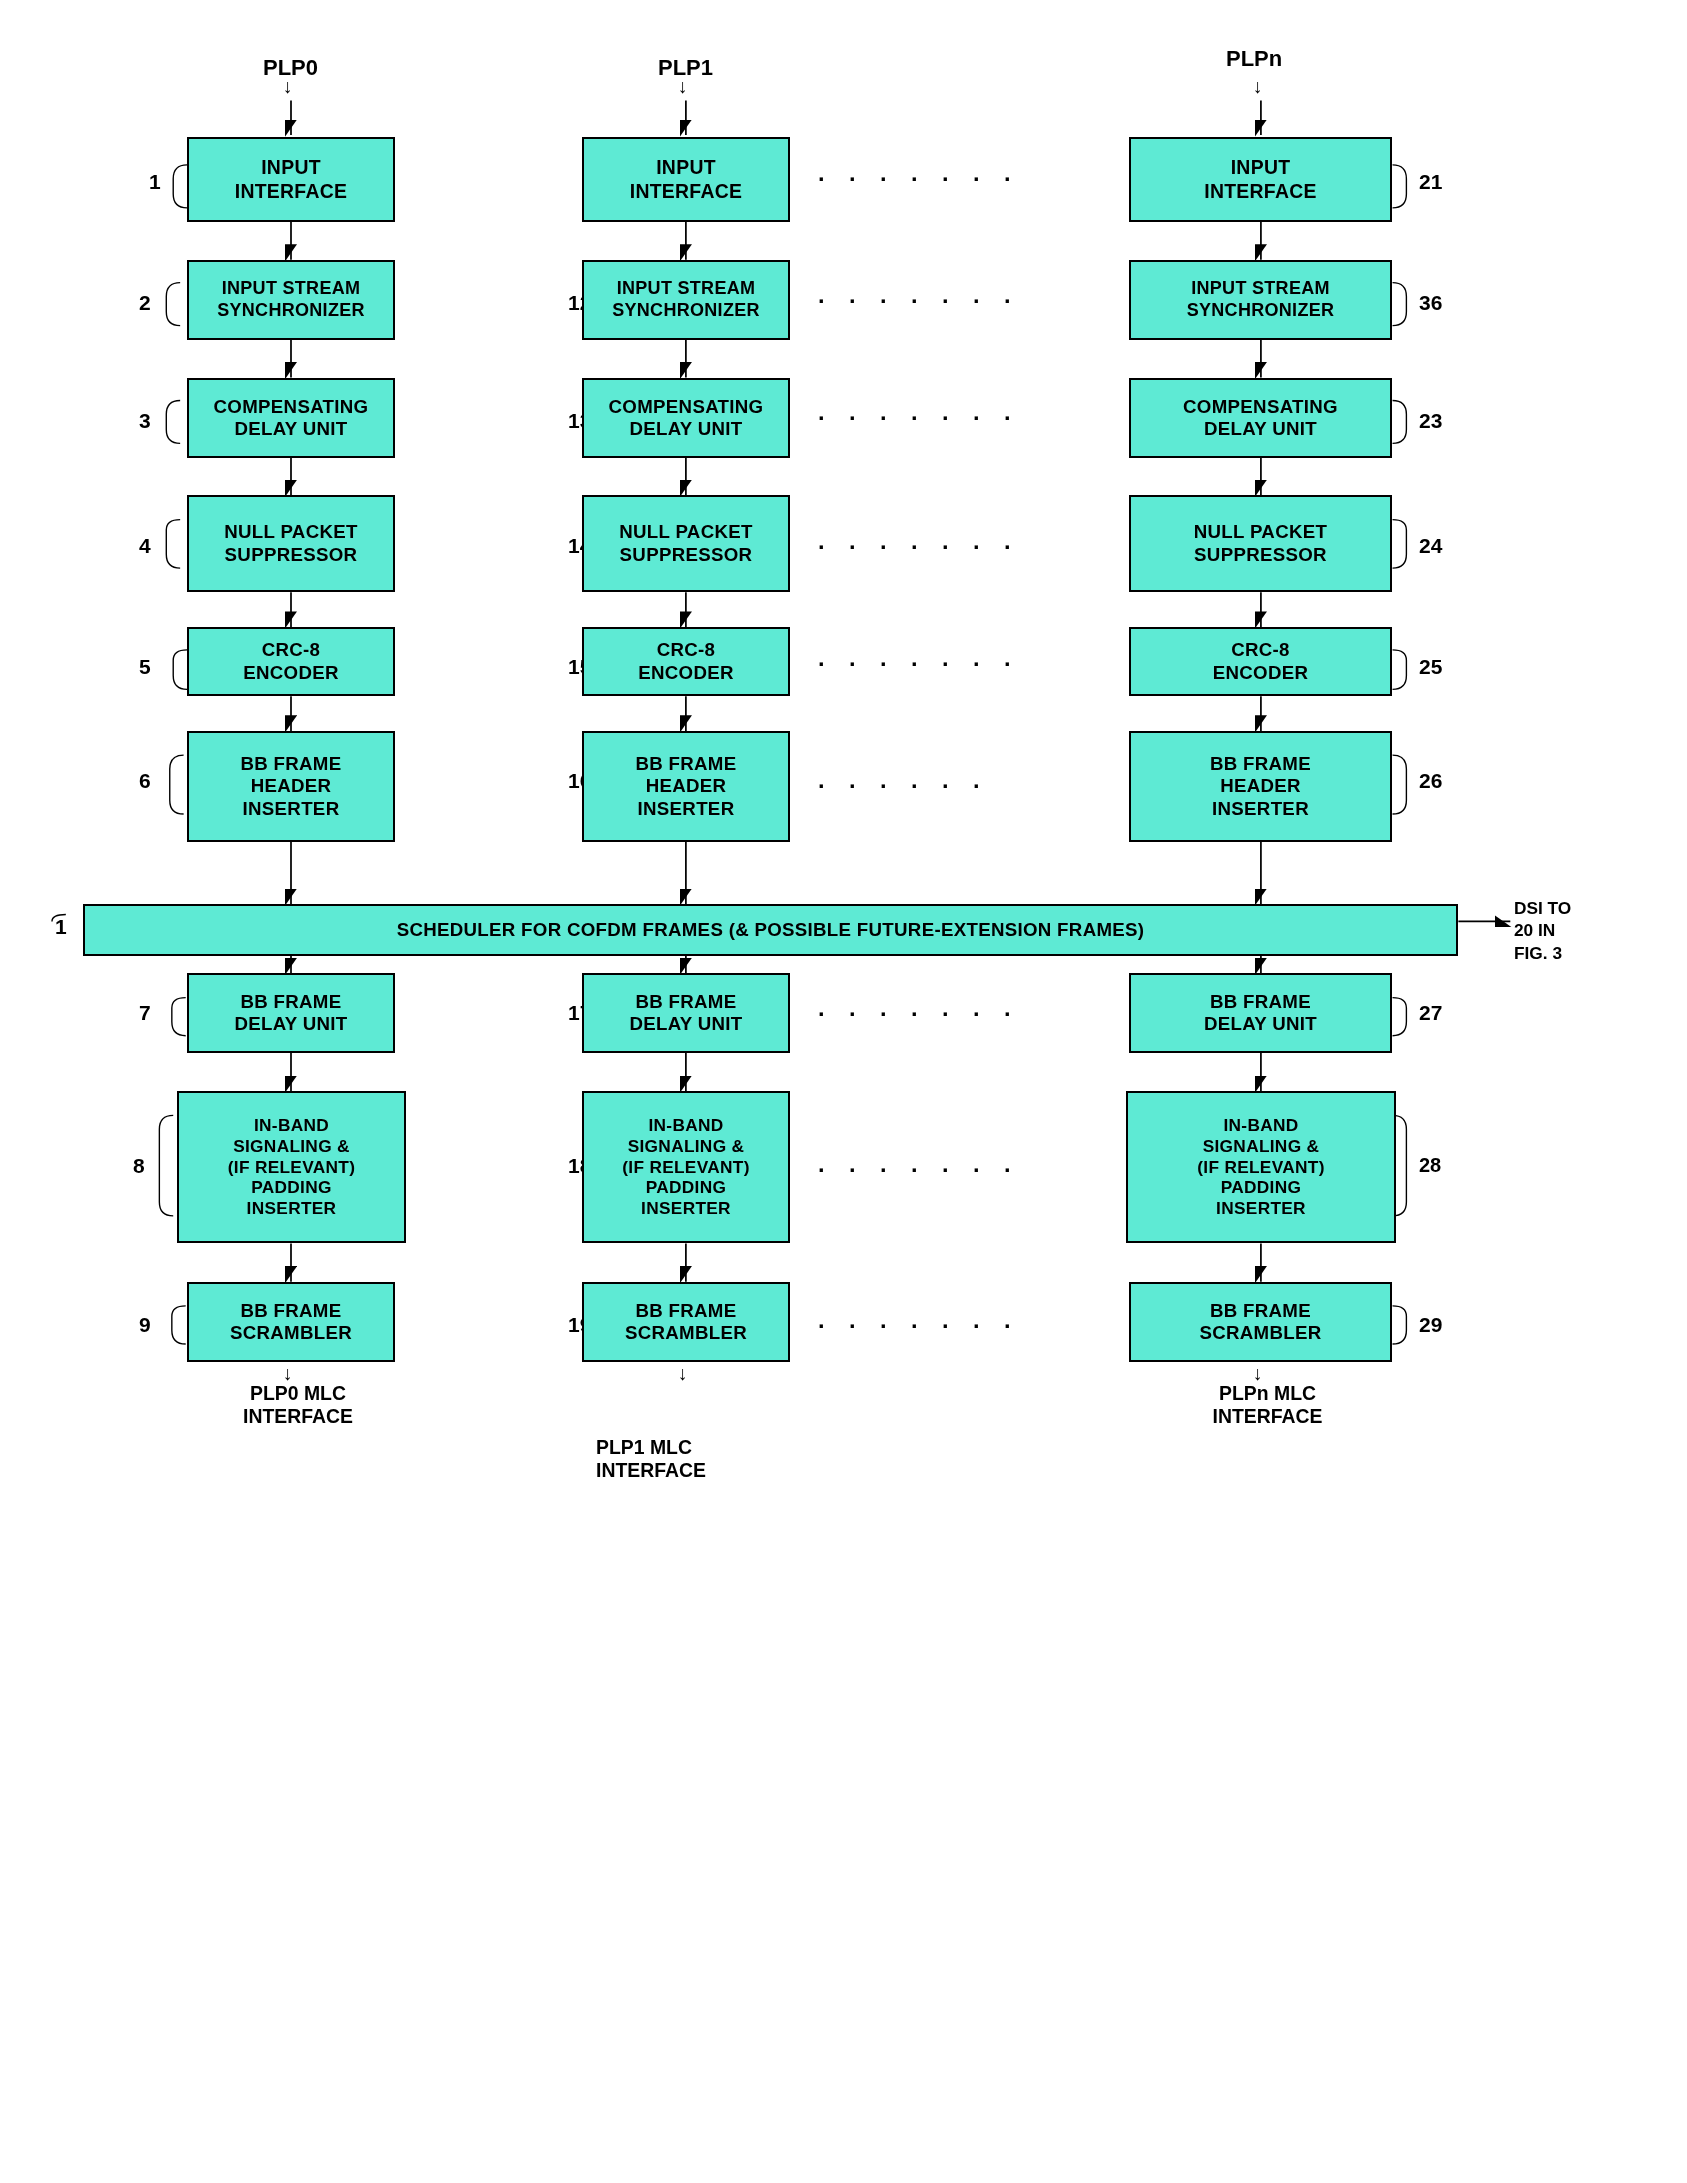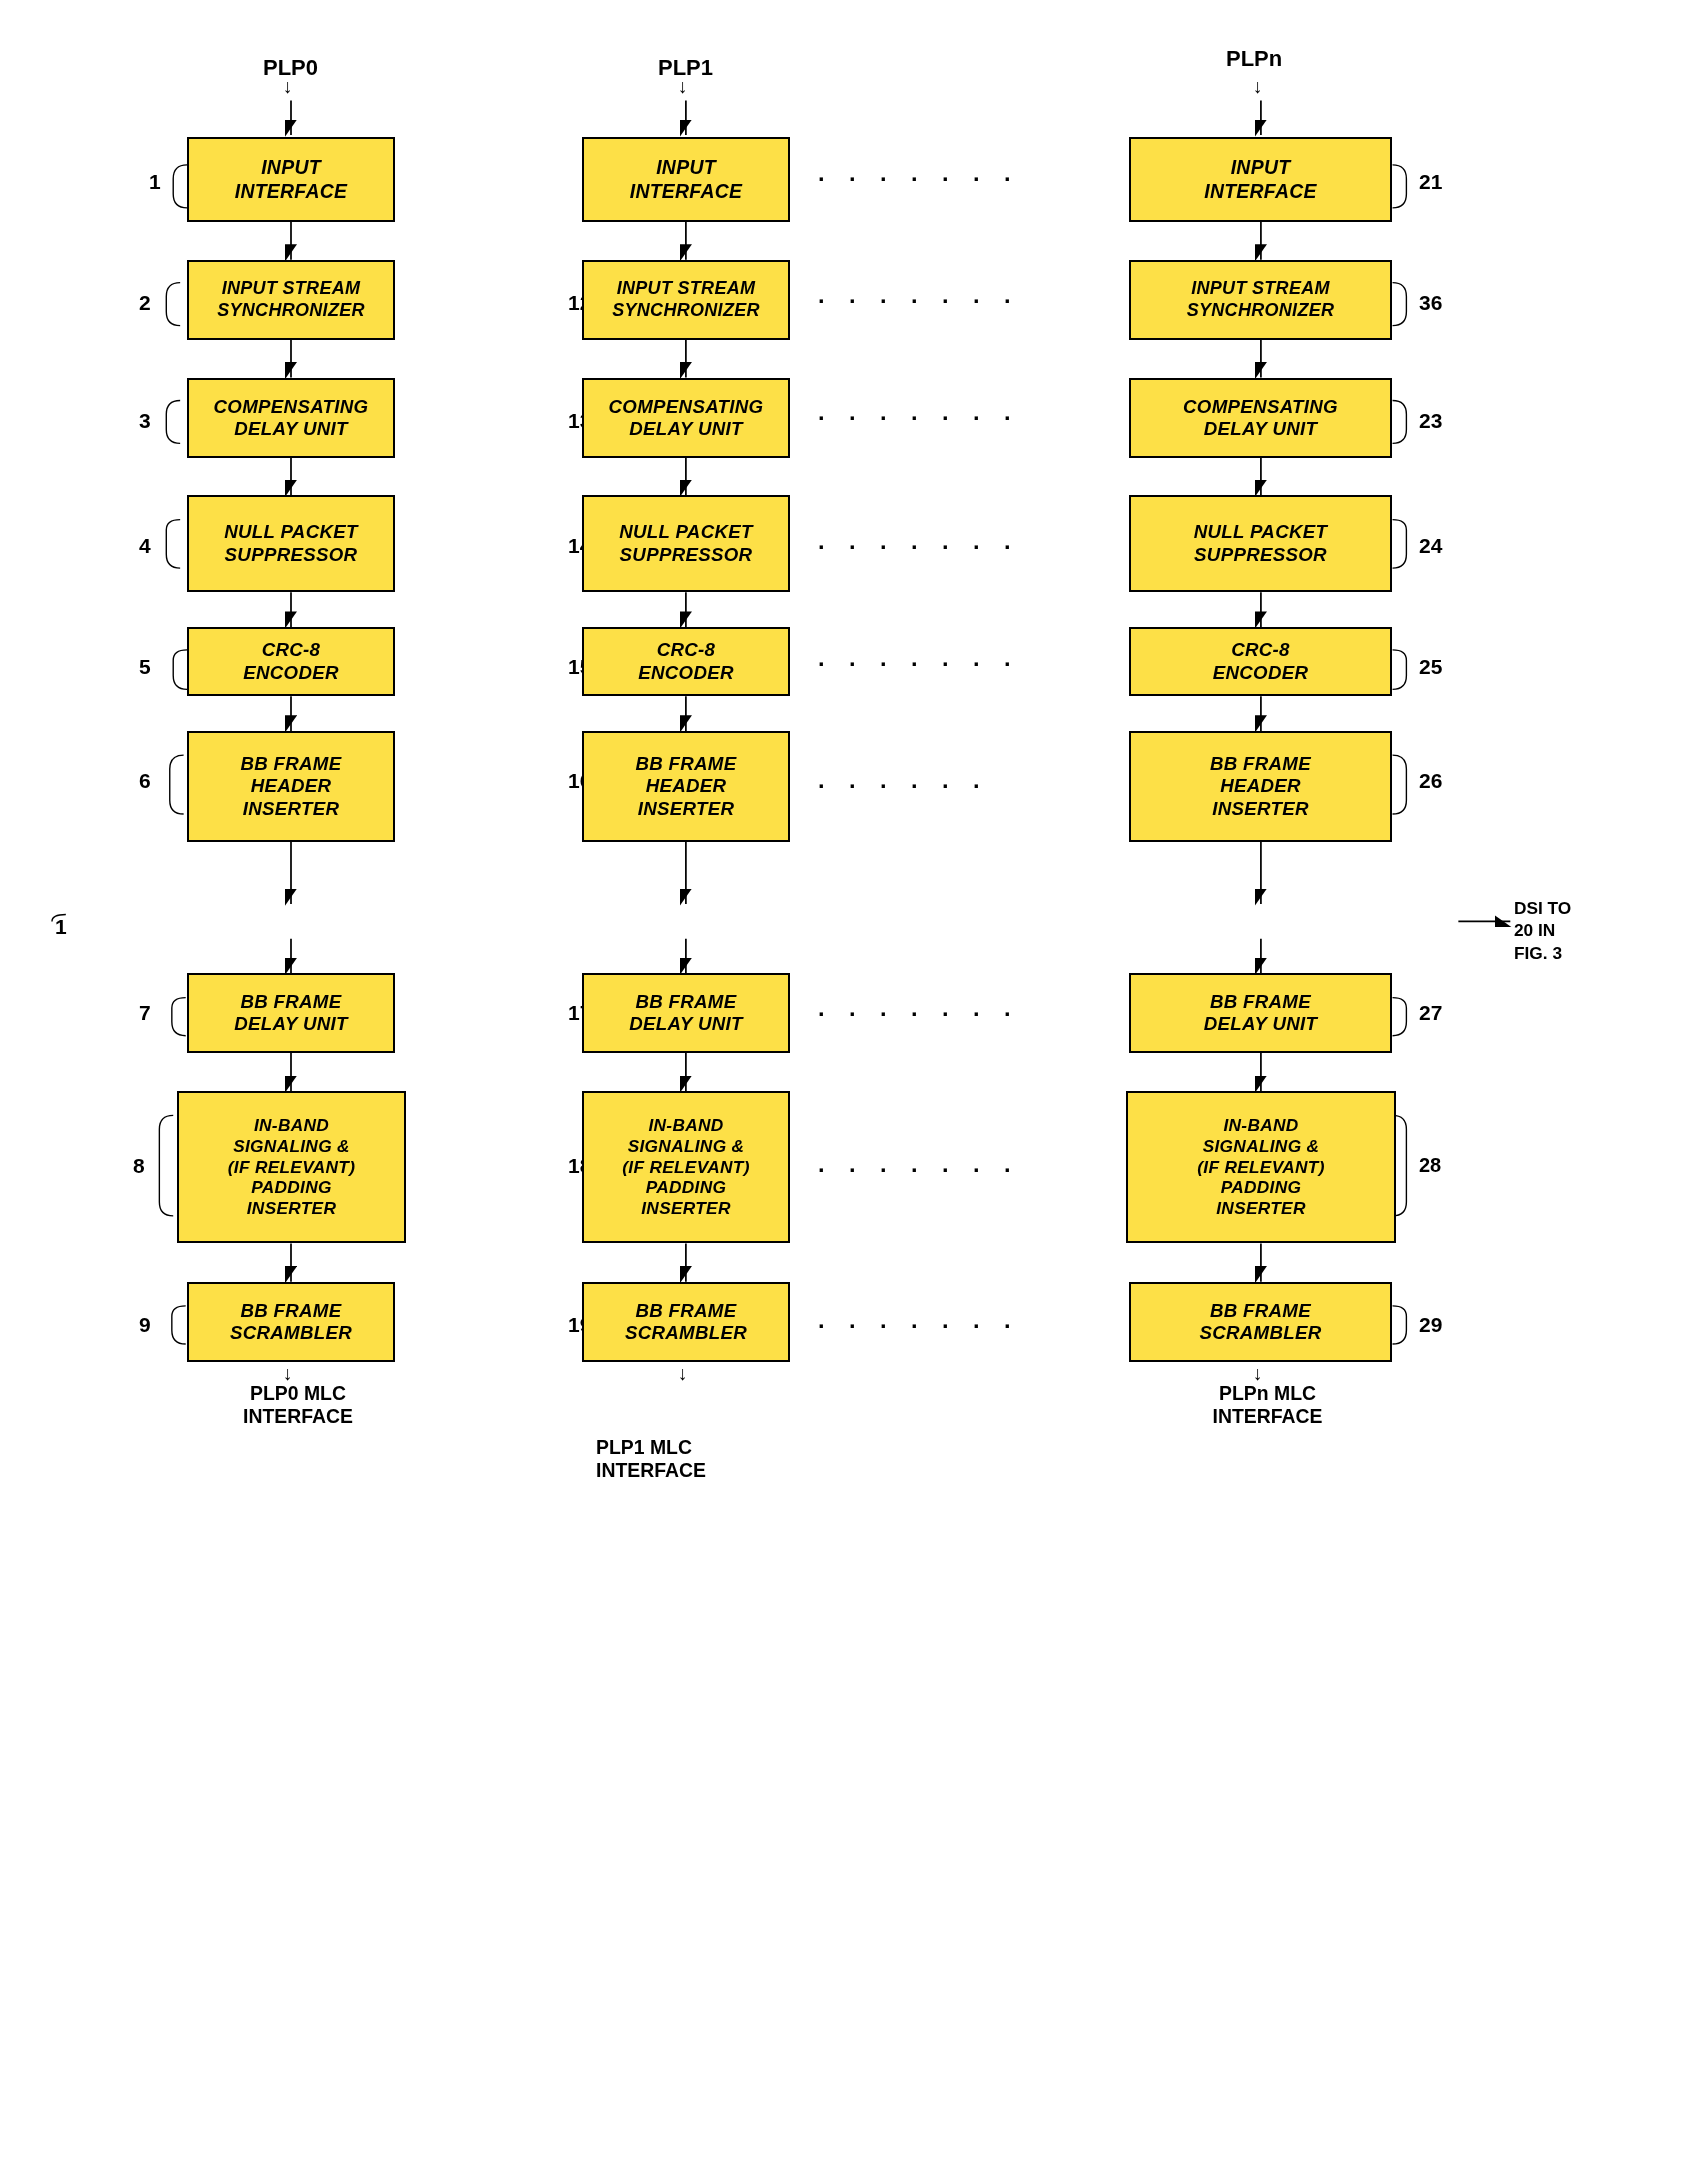--- a/index.html
+++ b/index.html
@@ -15,30 +15,29 @@
     .diagram {
       position: relative;
       width: 1687px;
       height: 2183px;
       background: #fff;
     }
 
     .block {
       position: absolute;
       border: 2.1px solid #000;
-      background: #fde047;
+      background: #5eead4;
       display: flex;
       align-items: center;
       justify-content: center;
       text-align: center;
       font-weight: bold;
       font-size: 19.4px;
       line-height: 1.2;
       letter-spacing: 0.3px;
-      font-style: italic;
     }
 
     .label {
       position: absolute;
       font-weight: bold;
       font-size: 19.4px;
       font-family: Arial, Helvetica, sans-serif;
     }
 
     .dots {
@@ -229,20 +228,23 @@
 
   <div class="label" style="left:568px; top:769px; font-size:21px;">16</div>
   <div class="block" style="left:582px; top:731px; width:208px; height:111px; font-size:18.7px;">BB FRAME<br>HEADER<br>INSERTER</div>
 
   <div class="dots" style="left:818px; top:773px; font-size:23.6px; letter-spacing:8.3px;">· · · · · ·</div>
 
   <div class="label" style="left:1419px; top:769px; font-size:21px;">26</div>
   <div class="block" style="left:1129px; top:731px; width:263px; height:111px; font-size:18.7px;">BB FRAME<br>HEADER<br>INSERTER</div>
 
   <div class="label" style="left:55px; top:915px; font-size:21px;">1</div>
+  <div class="block" style="left:83px; top:904px; width:1375px; height:52px; font-size:18.7px; flex-direction:row;">
+    SCHEDULER FOR COFDM FRAMES (&amp; POSSIBLE FUTURE-EXTENSION FRAMES)
+  </div>
 
   <div class="label" style="left:1514px; top:897px; font-size:17.3px; line-height:1.3;">DSI TO<br>20 IN<br>FIG. 3</div>
 
   <div class="label" style="left:139px; top:1001px; font-size:21px;">7</div>
   <div class="block" style="left:187px; top:973px; width:208px; height:80px; font-size:18.7px;">BB FRAME<br>DELAY UNIT</div>
 
   <div class="label" style="left:568px; top:1001px; font-size:21px;">17</div>
   <div class="block" style="left:582px; top:973px; width:208px; height:80px; font-size:18.7px;">BB FRAME<br>DELAY UNIT</div>
 
   <div class="dots" style="left:818px; top:1001px; font-size:23.6px; letter-spacing:8.3px;">· · · · · · ·</div>

